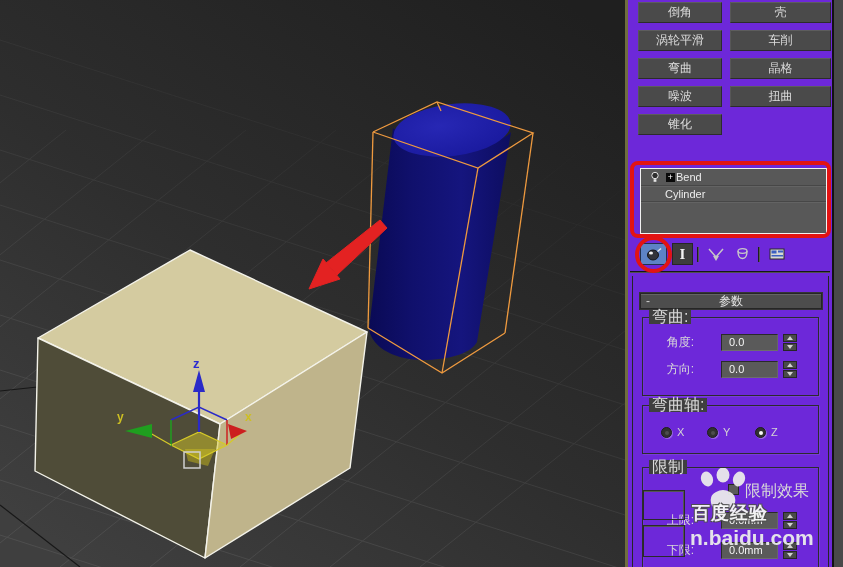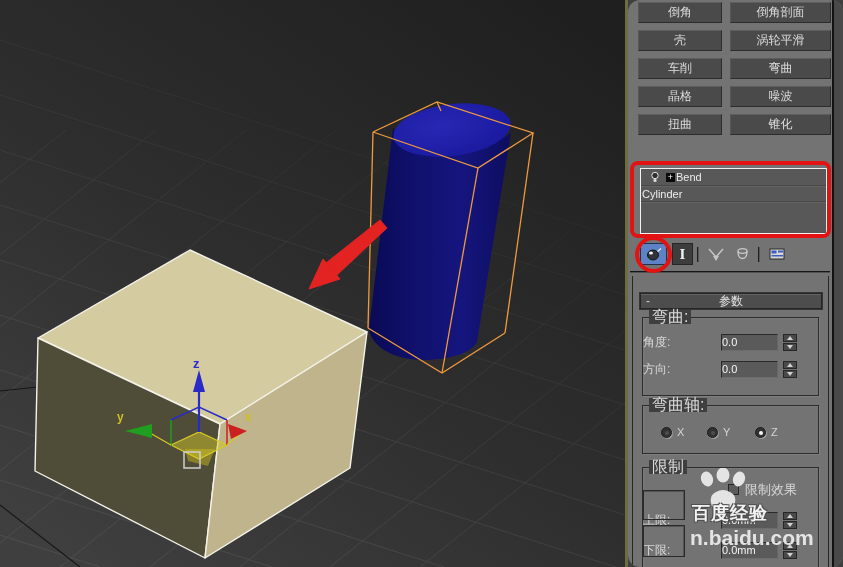--- a/index.html
+++ b/index.html
@@ -6,21 +6,21 @@
   body { background:#000; font-family:"Liberation Sans","DejaVu Sans",sans-serif; }
   .screen { position:relative; width:843px; height:567px; overflow:hidden; background:#3f3f3f; }
 
   
   .viewport { position:absolute; left:0; top:0; width:628px; height:567px;
               border-right:3px solid #6f6d3e; background:#2a2a2a; }
   .viewport svg { display:block; }
 
   
   .panel { position:absolute; left:628px; top:0; width:215px; height:567px;
-           background:#737373; overflow:hidden; font-size:12px; color:#dcdcdc;border-radius:12px; }
+           background:#6d28d9; overflow:hidden; font-size:12px; color:#dcdcdc; }
   .right-strip { position:absolute; left:204px; top:0; width:11px; height:567px;
                  background:#494949; border-left:2px solid #121212; }
 
   
   .btn-grid { position:absolute; left:10px; top:2px; display:grid;
               grid-template-columns:84px 101px; column-gap:8px; row-gap:7px; }
   .mbtn { height:21px; background:#4a4a4a; border:1px solid #2c2c2c;
           border-top-color:#5d5d5d; border-left-color:#575757;
           color:#dedede; font-size:12px; display:flex; align-items:center;
           justify-content:center; cursor:default; }
@@ -29,21 +29,21 @@
   
   .stack-list { position:absolute; left:12px; top:168px; width:187px; height:66px;
                 background:#585858; border:1px solid #f2f2f2; }
   .stack-row { height:17px; display:flex; align-items:center; font-size:11px;
                color:#ededed; border-bottom:1px solid #474747;
                box-shadow:0 1px 0 rgba(255,255,255,0.07); }
   .stack-row .bulb { margin-left:9px; }
   .plusbox { width:9px; height:9px; background:#0a0a0a; color:#fff; font-size:9px;
              line-height:8px; text-align:center; margin-left:6px; }
   .stack-row .slabel { margin-left:1px; }
-  .stack-row.child { height:16px; }
+  .stack-row.child { padding-left:23px; height:16px; }
 
   .anno-rect { position:absolute; left:2px; top:161px; width:201px; height:77px;
                border:4px solid #e21313; border-radius:8px; pointer-events:none; z-index:30; }
   .anno-circle { position:absolute; left:7px; top:236px; width:37px; height:37px;
                  border:4px solid #e21313; border-radius:50%; pointer-events:none; z-index:30; }
 
   
   .stack-toolbar { position:absolute; left:12px; top:243px; height:22px;
                    display:flex; align-items:center; }
   .tbtn { height:22px; display:flex; align-items:center; justify-content:center; }
@@ -69,25 +69,25 @@
   
   .group { position:absolute; border:1px solid #2c2c2c;
            box-shadow:1px 1px 0 rgba(255,255,255,0.09), inset 1px 1px 0 rgba(255,255,255,0.05); }
   .group-label { position:absolute; top:-8px; left:6px; background:#3f3f3f;
                  padding:0 3px; font-size:16px; color:#dadada; line-height:14px; }
   .g-bend  { left:14px; top:317px; width:177px; height:79px; }
   .g-axis  { left:14px; top:405px; width:177px; height:49px; }
   .g-limit { left:14px; top:467px; width:177px; height:110px; }
 
   .prow { position:absolute; height:17px; }
-  .plabel { position:absolute; left:0; width:75px; text-align:left;
+  .plabel { position:absolute; left:0; width:75px; text-align:center;
             font-size:12px; color:#d8d8d8; line-height:17px; }
   .field { position:absolute; left:78px; width:57px; height:17px; background:#5a5a5a;
            border:1px solid #2a2a2a; border-bottom-color:#6d6d6d; border-right-color:#666;
-           color:#f4f4f4; font-size:11px; line-height:15px; padding-left:0; }
+           color:#f4f4f4; font-size:11px; line-height:15px; padding-left:7px; }
   .spinner { position:absolute; left:140px; top:0; width:14px; height:17px; }
   .sbtn { height:8px; background:#4a4a4a; border:1px solid #262626;
           display:flex; align-items:center; justify-content:center; }
   .sbtn + .sbtn { margin-top:1px; }
   .tri-up { width:0; height:0; border-left:3px solid transparent; border-right:3px solid transparent;
             border-bottom:4px solid #d2d2d2; }
   .tri-dn { width:0; height:0; border-left:3px solid transparent; border-right:3px solid transparent;
             border-top:4px solid #d2d2d2; }
 
   
@@ -97,21 +97,21 @@
            border:1px solid #1e1e1e; box-shadow:1px 1px 0 rgba(255,255,255,0.28);
            position:relative; }
   .radio::after { content:""; position:absolute; left:3px; top:3px; width:4px; height:4px;
                   border-radius:50%; background:#4e4e4e; }
   .radio.selected::after { background:#f8f8f8; }
   .radio-item span { margin-left:5px; font-size:11px; color:#d4d4d4; }
 
   
   .checkbox { position:absolute; left:85px; top:16px; width:11px; height:11px;
               background:#5a5a5a; border:1px solid #262626; }
-  .limit-effect { position:absolute; left:102px; top:13px; font-size:13px; color:#d8d8d8; }
+  .limit-effect { position:absolute; left:102px; top:13px; font-size:16px; color:#d8d8d8; }
   .mystery-box { position:absolute; width:42px; border:1px solid #2a2a2a;
                  box-shadow:inset -1px 1px 0 #555; background:transparent; }
   .mb1 { left:15px; top:490px; height:30px; }
   .mb2 { left:15px; top:525px; height:32px; }
 
   
   .watermark { position:absolute; left:58px; top:468px; width:150px; height:99px;
                pointer-events:none; z-index:50; }
   .wm-logo { position:absolute; left:6px; top:33px; width:144px; font-size:18px;
              font-weight:bold; letter-spacing:1px; color:#fafafa;
@@ -225,21 +225,20 @@
         <polygon points="380,220 387,228 337,275 326,263"></polygon>
         <polygon points="309,289 323,259 340,279"></polygon>
       </g>
     </svg>
   </div>
 
   <div class="panel">
 
     <div class="btn-grid">
       <div class="mbtn">倒角</div>
-      <div class="mbtn">倒角剖面</div>
       <div class="mbtn">壳</div>
       <div class="mbtn">涡轮平滑</div>
       <div class="mbtn">车削</div>
       <div class="mbtn">弯曲</div>
       <div class="mbtn">晶格</div>
       <div class="mbtn">噪波</div>
       <div class="mbtn">扭曲</div>
       <div class="mbtn">锥化</div>
       <div class="mbtn empty"></div>
     </div>

